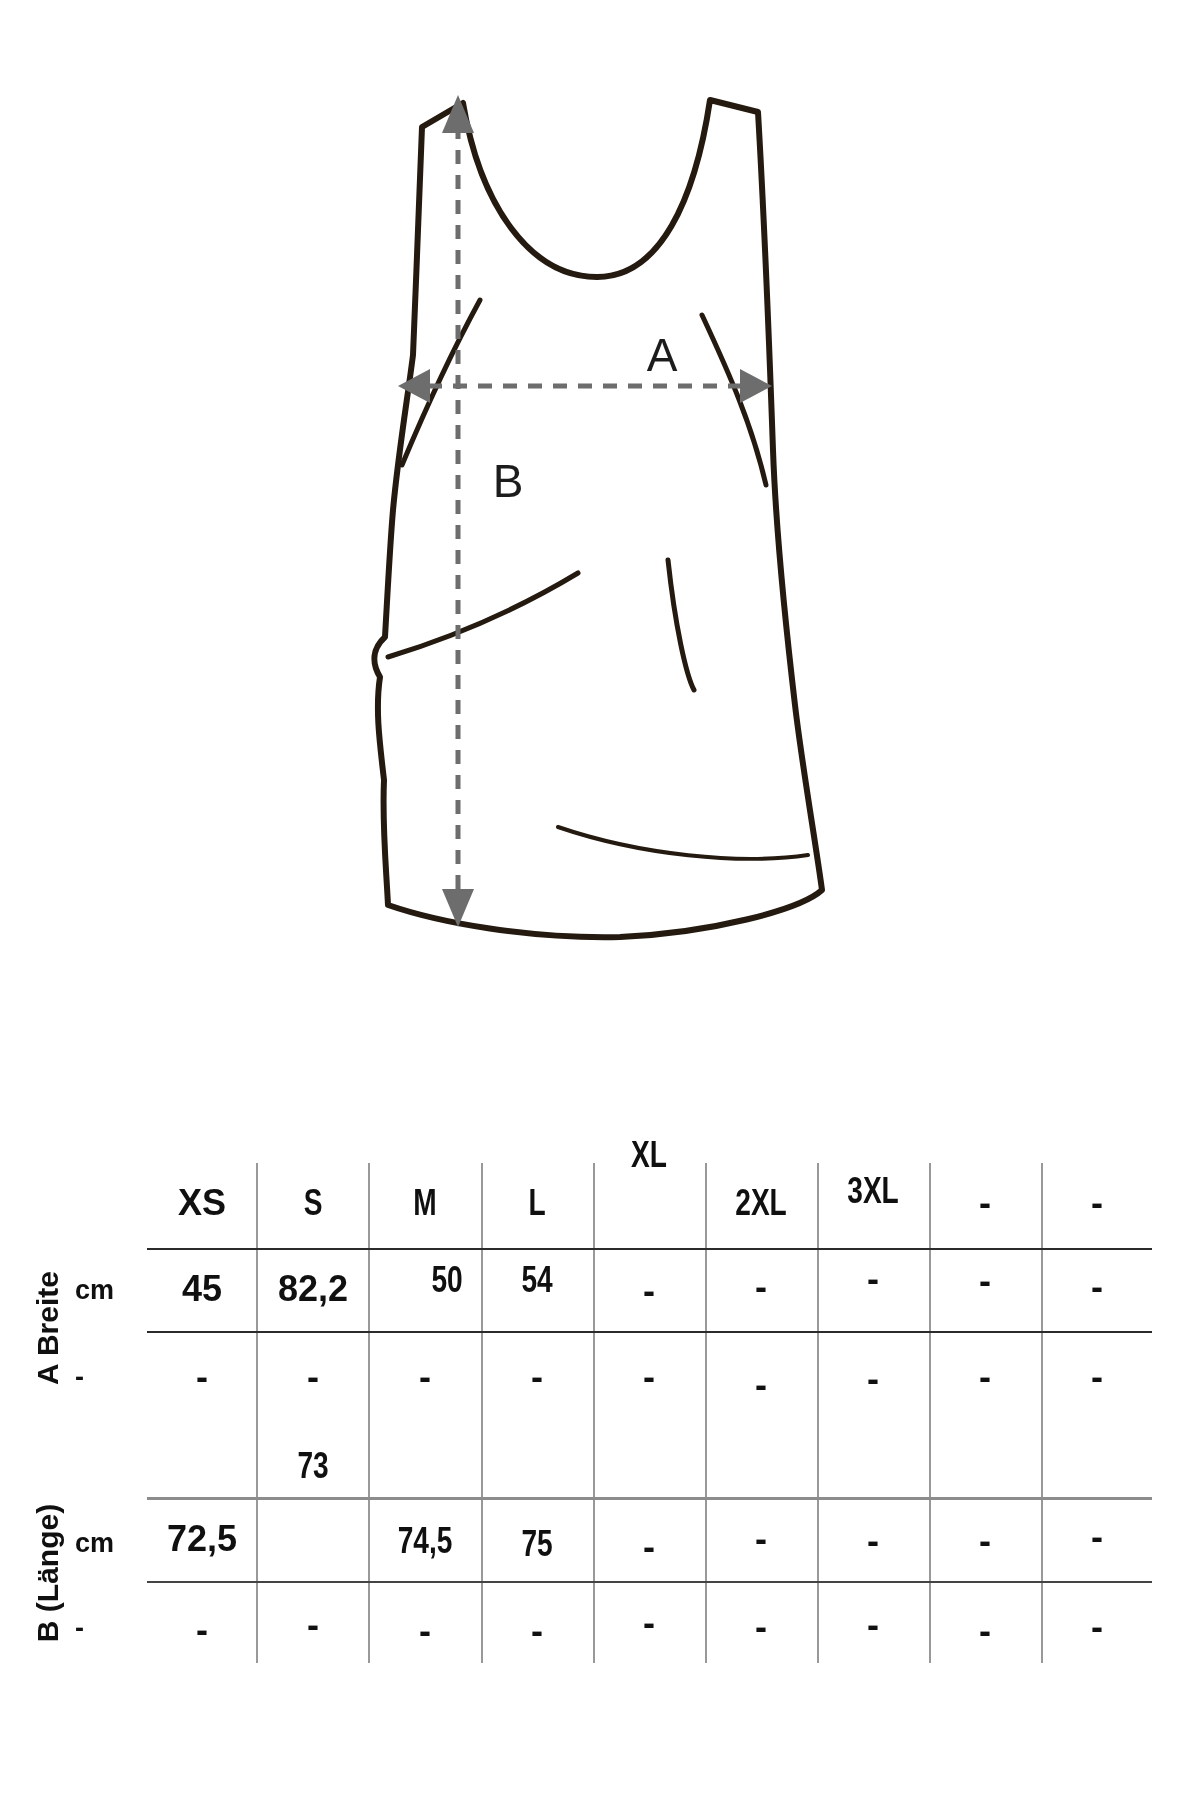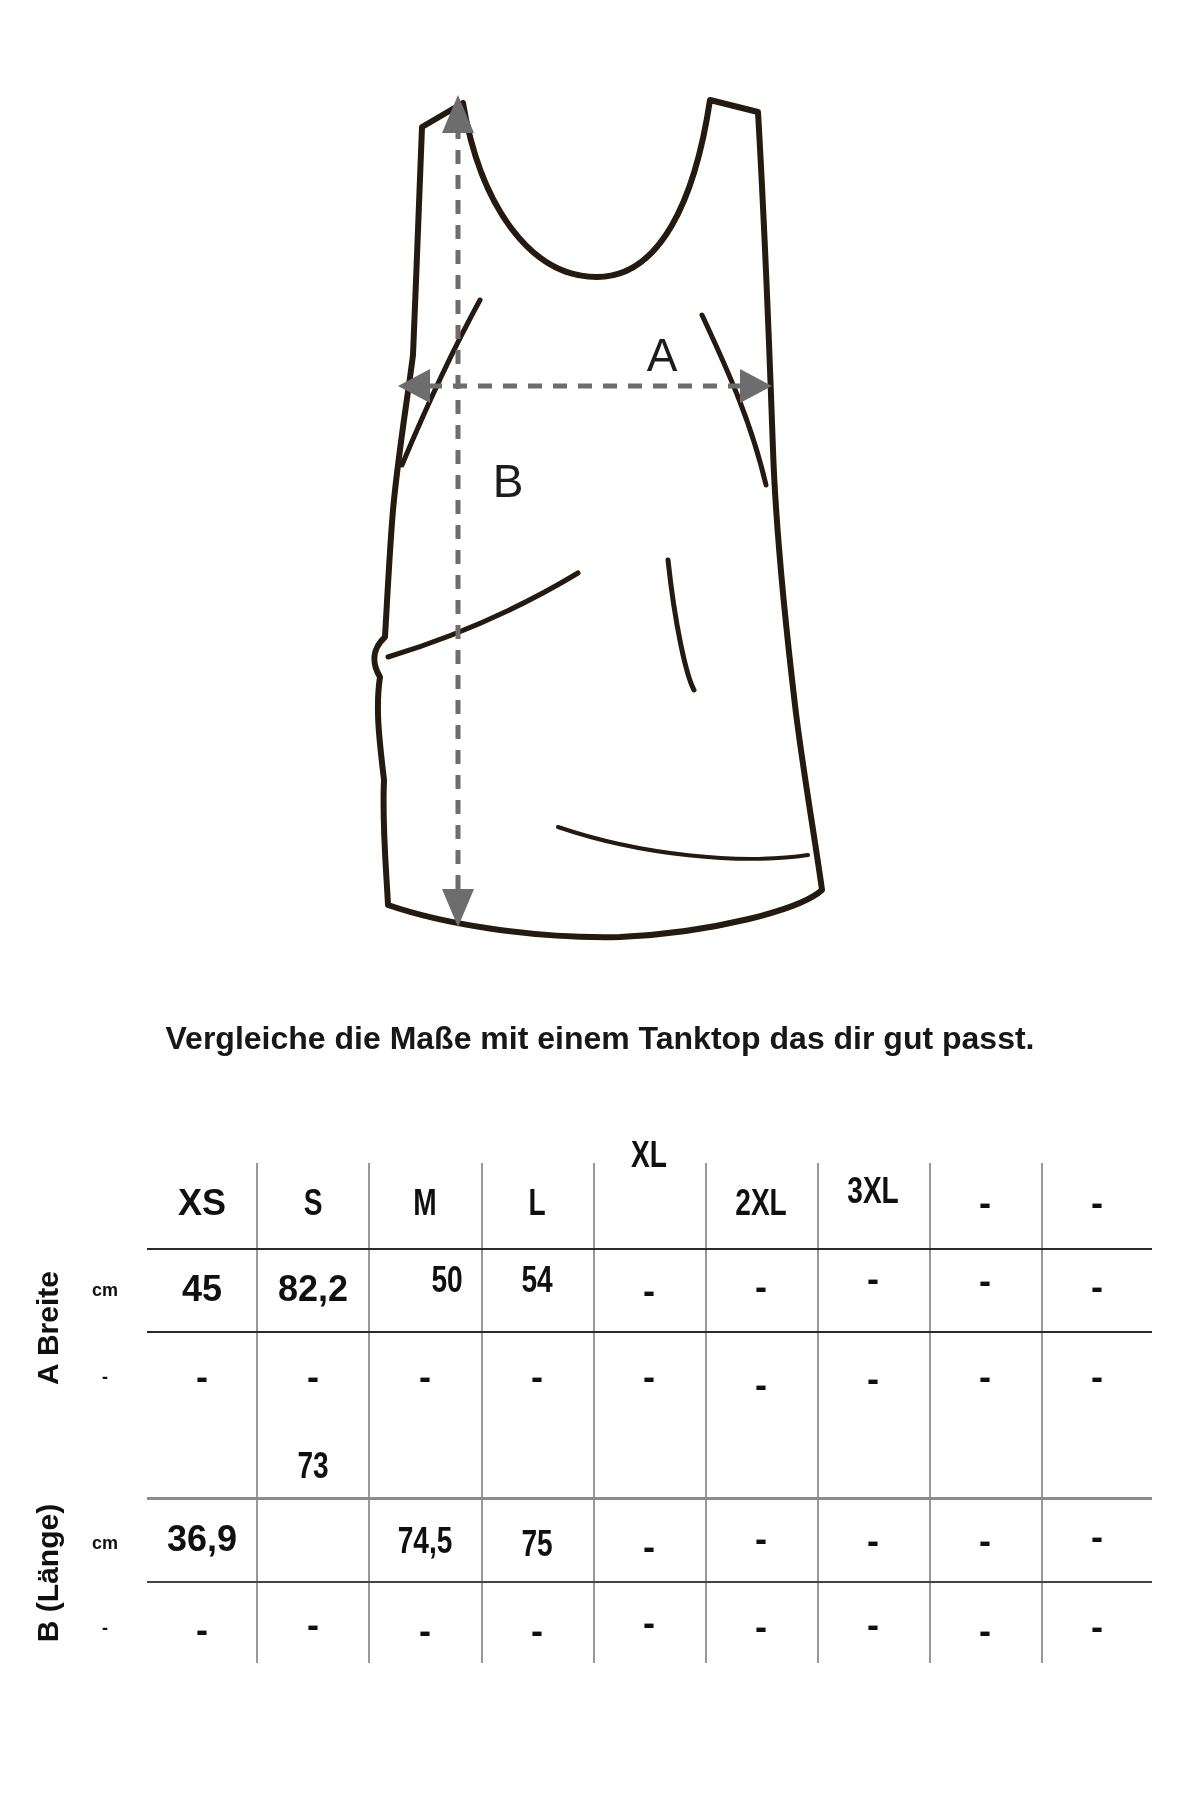--- a/index.html
+++ b/index.html
@@ -11,21 +11,21 @@
   .note{position:absolute;left:0;width:1200px;text-align:center;font-weight:700;white-space:nowrap;}
   .note-black{top:1020px;font-size:32px;color:#171717;}
   .note-red{top:1098px;font-size:29px;color:#e30b13;}
   
   .vline{position:absolute;top:1163px;width:2px;height:500px;background:#999999;}
   .hline{position:absolute;left:147px;width:1005px;height:2px;background:#2b2b2b;}
   .hline-gray{background:#8c8c8c;height:3px;}
   .hline-soft{background:#444444;}
   
   .cell{position:absolute;width:112px;text-align:center;font-weight:700;font-size:36px;line-height:34px;white-space:nowrap;}
-  .unit{position:absolute;left:75px;width:60px;text-align:center;font-weight:700;font-size:18px;line-height:32px;}
+  .unit{position:absolute;left:75px;width:60px;font-weight:700;font-size:27px;line-height:32px;}
   .rot{position:absolute;left:-37px;width:170px;height:30px;text-align:center;font-weight:700;font-size:30px;line-height:30px;transform:rotate(-90deg);white-space:nowrap;}
   .c{display:inline-block;transform:scaleX(0.78);transform-origin:center center;}
   
   .tank-svg{position:absolute;left:330px;top:65px;width:520px;height:880px;}
 </style>
 </head>
 <body>
 
 <div id="page">
 
@@ -62,21 +62,20 @@
     <g stroke="#6d6d6d" fill="#6d6d6d">
       <line x1="98" y1="321" x2="412" y2="321" stroke-width="5" stroke-dasharray="14 11" fill="none"></line>
       <polygon points="68,321 100,304 100,338" stroke="none"></polygon>
       <polygon points="442,321 410,304 410,338" stroke="none"></polygon>
     </g>
 
     <text x="332" y="306" text-anchor="middle" font-family="Liberation Sans, sans-serif" font-size="46" fill="#1c1c1c">A</text>
     <text x="178" y="432" text-anchor="middle" font-family="Liberation Sans, sans-serif" font-size="46" fill="#1c1c1c">B</text>
   </svg>
 
-  <div class="note note-black">Vergleiche die Maße mit einem Tanktop das dir gut passt.</div>
 
   <div class="vline" style="left:256px"></div>
   <div class="vline" style="left:368px"></div>
   <div class="vline" style="left:481px"></div>
   <div class="vline" style="left:593px"></div>
   <div class="vline" style="left:705px"></div>
   <div class="vline" style="left:817px"></div>
   <div class="vline" style="left:929px"></div>
   <div class="vline" style="left:1041px"></div>
 
@@ -115,21 +114,21 @@
   <div class="cell" style="left:481px;top:1360px"><span>-</span></div>
   <div class="cell" style="left:593px;top:1360px"><span>-</span></div>
   <div class="cell" style="left:705px;top:1368px"><span>-</span></div>
   <div class="cell" style="left:817px;top:1362px"><span>-</span></div>
   <div class="cell" style="left:929px;top:1360px"><span>-</span></div>
   <div class="cell" style="left:1041px;top:1360px"><span>-</span></div>
 
   <div class="rot" style="top:1558px">B (Länge)</div>
 
   <div class="unit" style="top:1527px">cm</div>
-  <div class="cell" style="left:146px;top:1522px"><span>36,9</span></div>
+  <div class="cell" style="left:146px;top:1522px"><span>72,5</span></div>
   <div class="cell" style="left:257px;top:1449px"><span class="c">73</span></div>
   <div class="cell" style="left:369px;top:1524px"><span class="c">74,5</span></div>
   <div class="cell" style="left:481px;top:1527px"><span class="c">75</span></div>
   <div class="cell" style="left:593px;top:1530px"><span>-</span></div>
   <div class="cell" style="left:705px;top:1522px"><span>-</span></div>
   <div class="cell" style="left:817px;top:1524px"><span>-</span></div>
   <div class="cell" style="left:929px;top:1524px"><span>-</span></div>
   <div class="cell" style="left:1041px;top:1520px"><span>-</span></div>
 
   <div class="unit" style="top:1612px">-</div>

